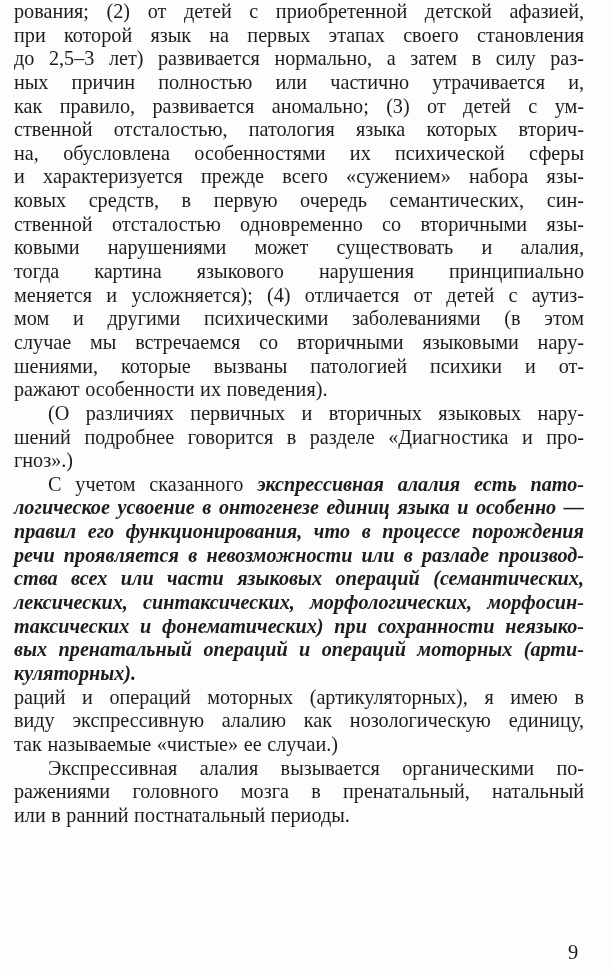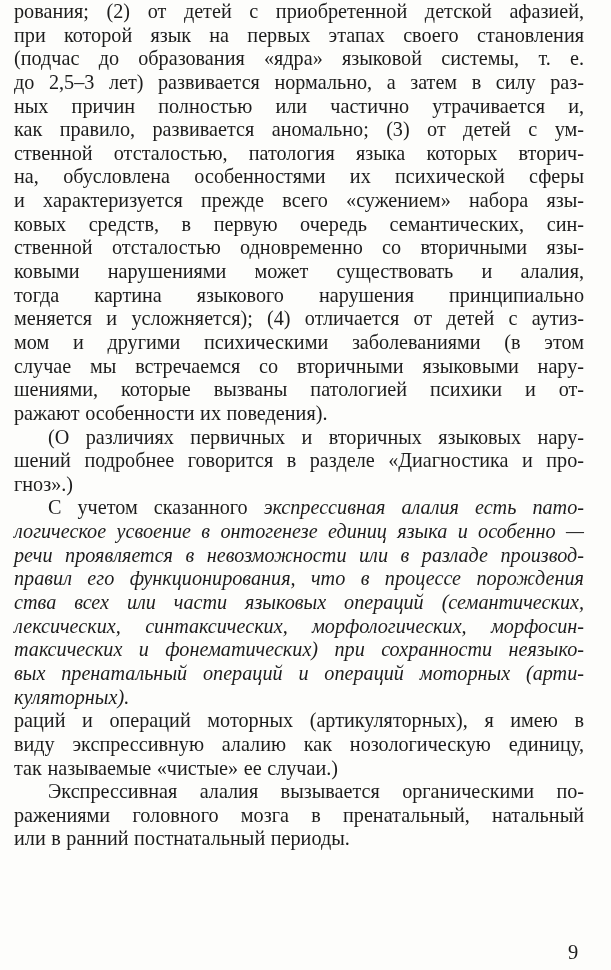--- a/index.html
+++ b/index.html
@@ -31,41 +31,40 @@
     text-align-last: justify;
     word-spacing: 0.5px;
   }
   .line.last {
     text-align-last: left;
   }
   .line.indent {
     padding-left: 34px;
   }
   .bi {
-    font-weight: normal;
+    font-weight: bold;
     font-style: italic;
   }
   .it {
   }
   .page-number {
     position: absolute;
     left: 568px;
     top: 940px;
     font-size: 20.5px;
     line-height: 24px;
   }
 </style>
 </head>
 <body>
 
 <div class="page">
   <div>
     <span class="line"><span>рования; (2) от детей с приобретенной детской афазией,</span></span>
     <span class="line"><span>при которой язык на первых этапах своего становления</span></span>
-    <span class="line"><span>(подчас до образования «ядра» языковой системы, т. е.</span></span>
     <span class="line"><span>до 2,5–3 лет) развивается нормально, а затем в силу раз-</span></span>
     <span class="line"><span>ных причин полностью или частично утрачивается и,</span></span>
     <span class="line"><span>как правило, развивается аномально; (3) от детей с ум-</span></span>
     <span class="line"><span>ственной отсталостью, патология языка которых вторич-</span></span>
     <span class="line"><span>на, обусловлена особенностями их психической сферы</span></span>
     <span class="line"><span>и характеризуется прежде всего «сужением» набора язы-</span></span>
     <span class="line"><span>ковых средств, в первую очередь семантических, син-</span></span>
     <span class="line"><span>ственной отсталостью одновременно со вторичными язы-</span></span>
     <span class="line"><span>ковыми нарушениями может существовать и алалия,</span></span>
     <span class="line"><span>тогда картина языкового нарушения принципиально</span></span>
@@ -78,22 +77,22 @@
 
   <div>
     <span class="line indent"><span>(О различиях первичных и вторичных языковых нару-</span></span>
     <span class="line"><span>шений подробнее говорится в разделе «Диагностика и про-</span></span>
     <span class="line last"><span>гноз».)</span></span>
   </div>
 
   <div>
     <span class="line indent"><span>С учетом сказанного </span><span class="bi">экспрессивная алалия есть пато-</span></span>
     <span class="line"><span class="bi">логическое усвоение в онтогенезе единиц языка и особенно —</span></span>
+    <span class="line"><span class="bi">правил его функционирования, что в процессе порождения</span></span>
     <span class="line"><span class="bi">речи проявляется в невозможности или в разладе производ-</span></span>
-    <span class="line"><span class="bi">правил его функционирования, что в процессе порождения</span></span>
     <span class="line"><span class="bi">ства всех или части языковых операций (семантических,</span></span>
     <span class="line"><span class="bi">лексических, синтаксических, морфологических, морфосин-</span></span>
     <span class="line"><span class="bi">таксических и фонематических) при сохранности неязыко-</span></span>
     <span class="line"><span class="bi">вых пренатальный операций и операций моторных (арти-</span></span>
     <span class="line last"><span class="bi">куляторных).</span></span>
   </div>
 
   <div>
     <span class="line"><span>раций и операций моторных (артикуляторных), я имею в</span></span>
     <span class="line"><span>виду экспрессивную алалию как </span><span class="it">нозологическую</span><span> единицу,</span></span>

